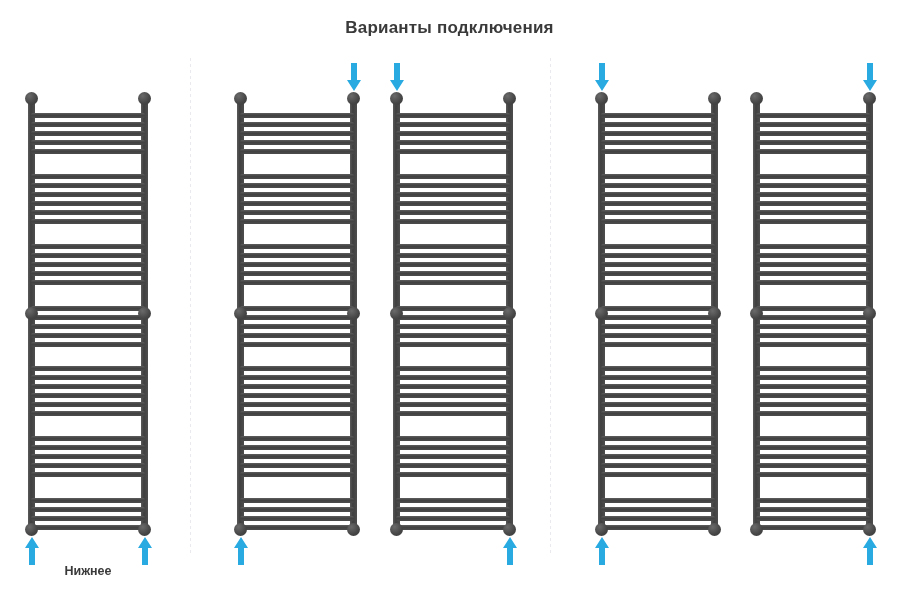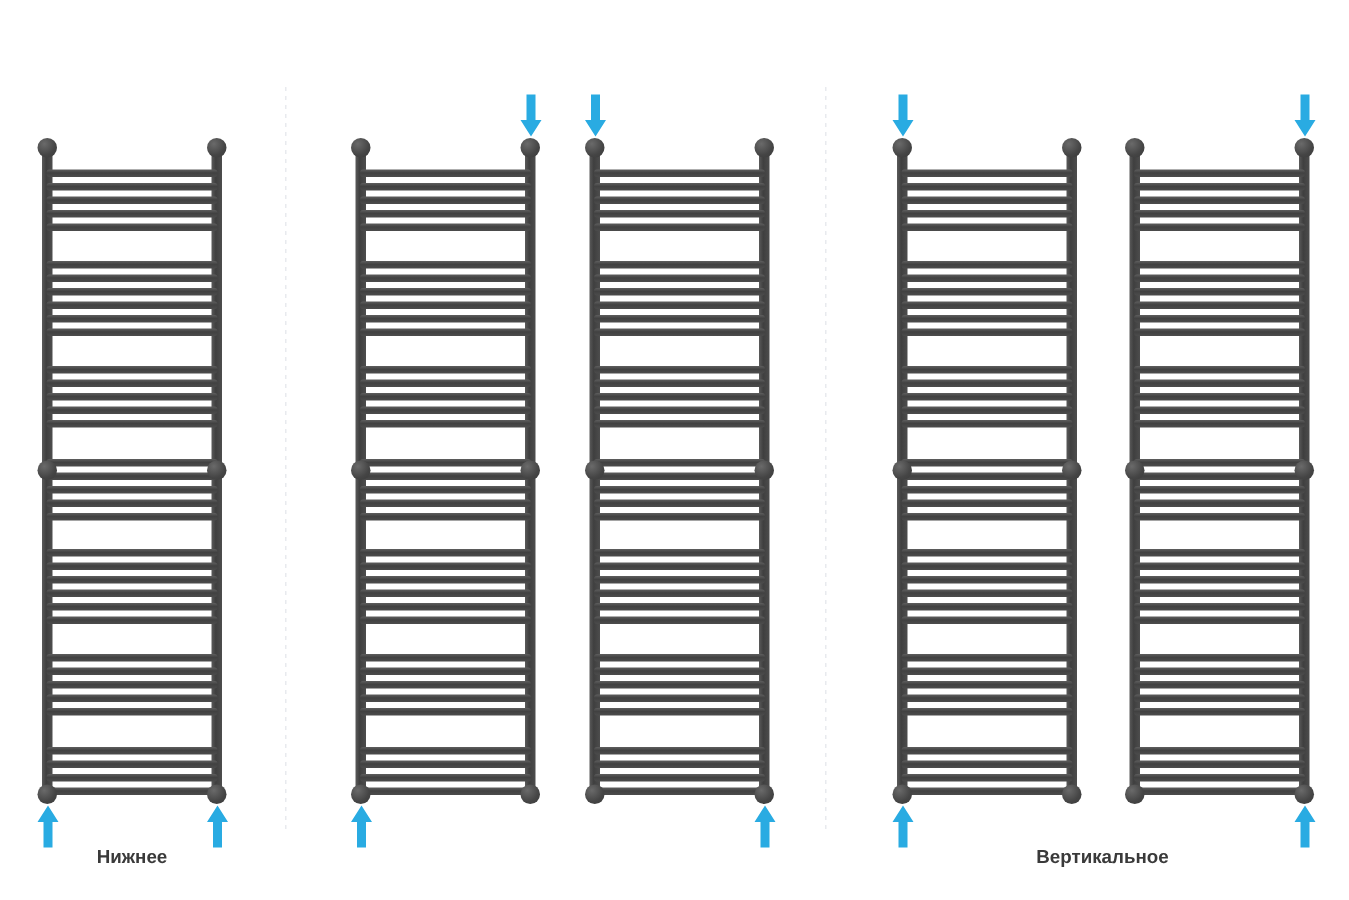--- a/index.html
+++ b/index.html
@@ -45,20 +45,21 @@
     border-radius:2px;
     background:linear-gradient(to bottom,#5e5e5e 0%,#414141 45%,#4c4c4c 100%);
   }
   .arrow{position:absolute;width:16px;height:30px;}
   .arrow svg{display:block;width:100%;height:100%;}
 </style>
 </head>
 <body>
 
 <div id="canvas">
+  <div class="title">Варианты подключения</div>
 <div class="divider" style="left: 190px;"></div>
     <div class="divider" style="left: 550px;"></div>
     <div class="group-label" style="left: -12px; width: 200px;">Нижнее</div>
     <div class="rad" style="left: 28px; top: 98px; width: 120px; height: 432px;">
       <div class="rail left"></div>
       <div class="rail right"></div>
       <div class="rung" style="top: 15px; left: 3px; width: 114px;"></div>
       <div class="rung" style="top: 24px; left: 3px; width: 114px;"></div>
       <div class="rung" style="top: 33px; left: 3px; width: 114px;"></div>
       <div class="rung" style="top: 42px; left: 3px; width: 114px;"></div>
@@ -216,21 +217,20 @@
     <div class="arrow" style="left: 388.5px; top: 62px;">
       <svg viewBox="0 0 16 30" style="transform: scaleY(-1);">
         <path d="M8 1 L15 12 L11 12 L11 29 L5 29 L5 12 L1 12 Z" fill="#29abe2"></path>
       </svg>
     </div>
     <div class="arrow" style="left: 501.5px; top: 536px;">
       <svg viewBox="0 0 16 30">
         <path d="M8 1 L15 12 L11 12 L11 29 L5 29 L5 12 L1 12 Z" fill="#29abe2"></path>
       </svg>
     </div>
-    <div class="group-label" style="left: 635px; width: 200px;">Вертикальное</div>
     <div class="rad" style="left: 598px; top: 98px; width: 120px; height: 432px;">
       <div class="rail left"></div>
       <div class="rail right"></div>
       <div class="rung" style="top: 15px; left: 3px; width: 114px;"></div>
       <div class="rung" style="top: 24px; left: 3px; width: 114px;"></div>
       <div class="rung" style="top: 33px; left: 3px; width: 114px;"></div>
       <div class="rung" style="top: 42px; left: 3px; width: 114px;"></div>
       <div class="rung" style="top: 51px; left: 3px; width: 114px;"></div>
       <div class="rung" style="top: 76px; left: 3px; width: 114px;"></div>
       <div class="rung" style="top: 85px; left: 3px; width: 114px;"></div>

